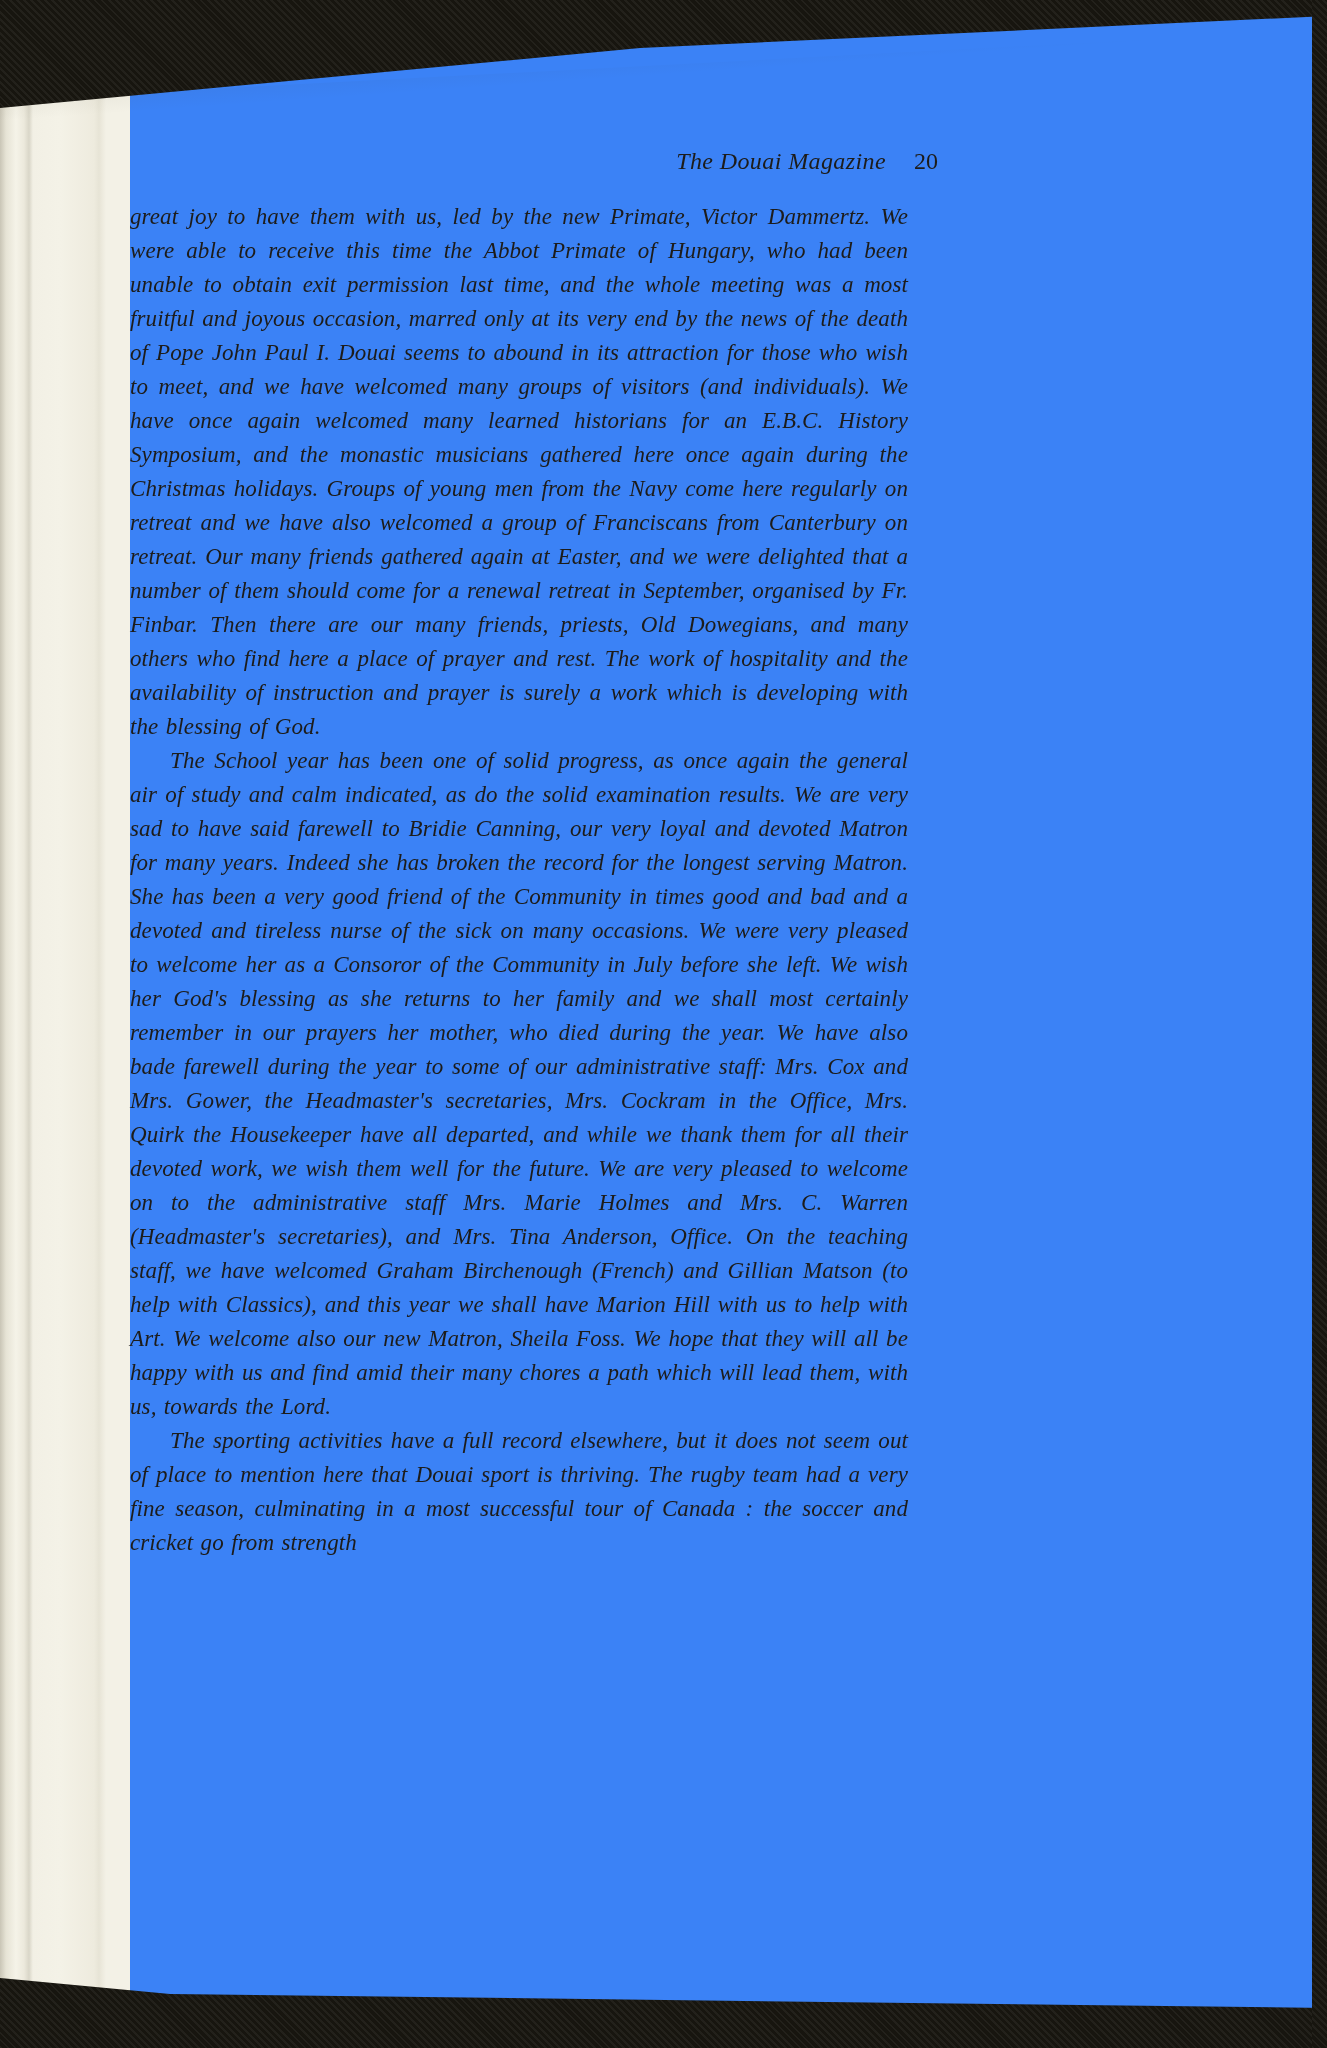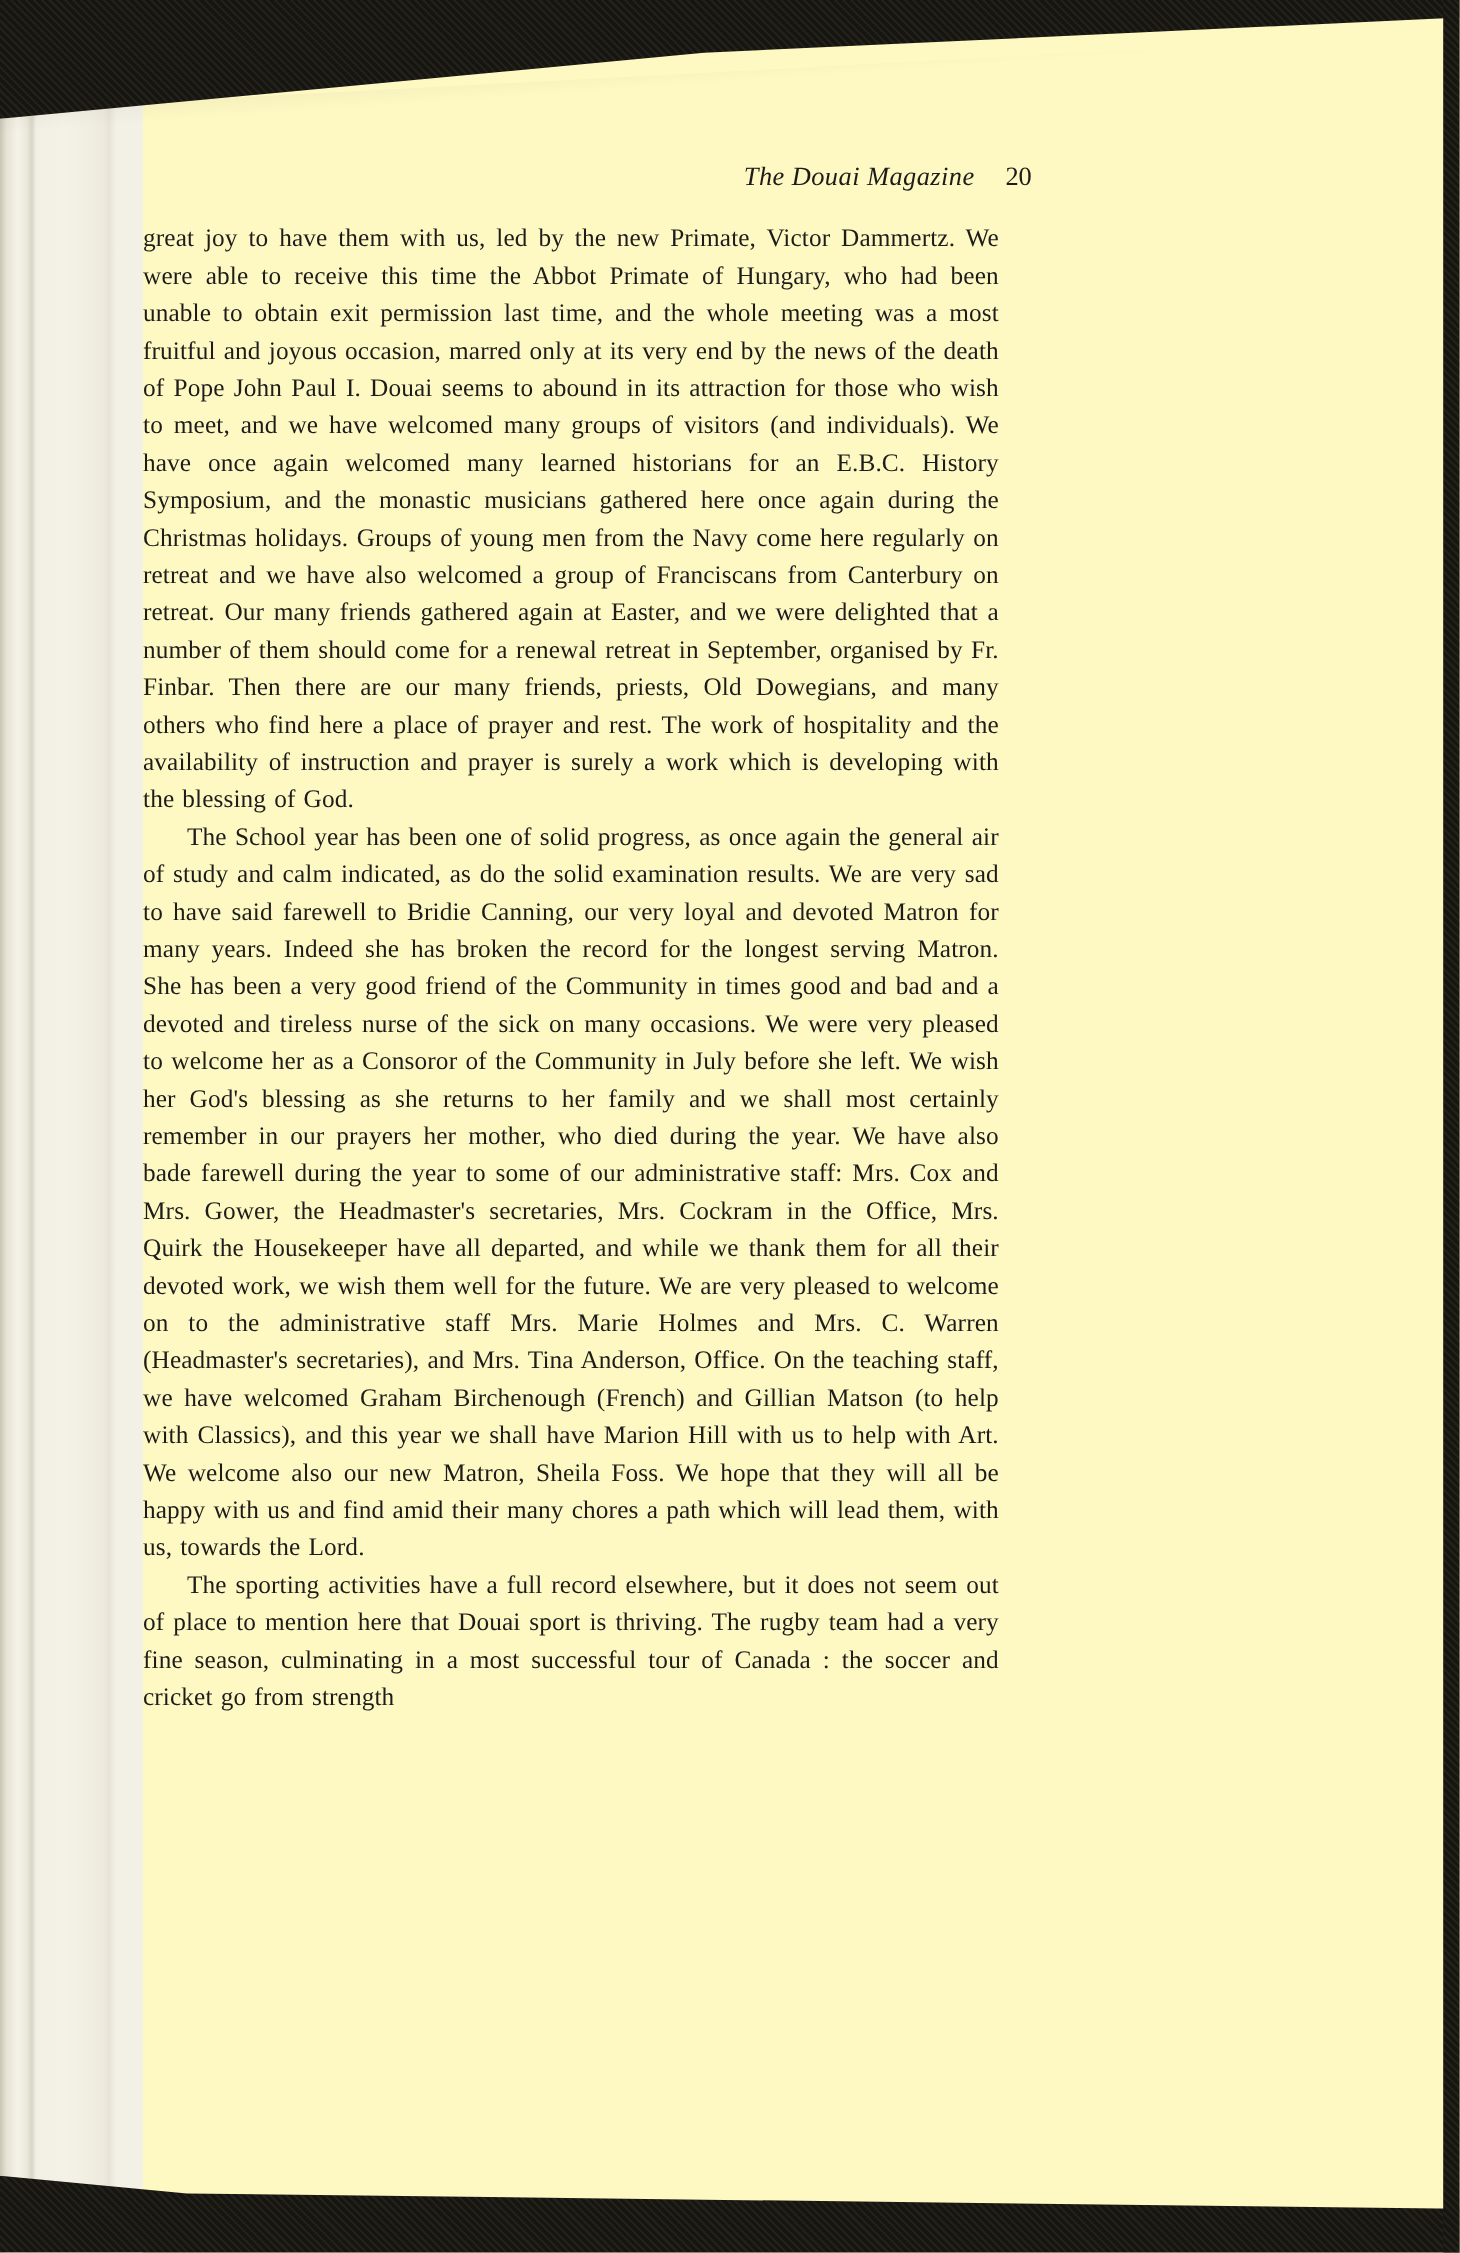--- a/index.html
+++ b/index.html
@@ -5,21 +5,21 @@
   html, body { margin: 0; padding: 0; }
   body {
     width: 1327px; height: 2048px;
     background: #141210;
     font-family: "Liberation Serif", "DejaVu Serif", serif;
     overflow: hidden;
   }
   #scan {
     position: relative;
     width: 1327px; height: 2048px;
-    background: #fef9c3; 
+    background: #3b82f6; 
     overflow: hidden;
   }
 
   
   .gutter {
     position: absolute; left: 0; top: 0; width: 130px; height: 100%;
     background: linear-gradient(90deg,
       #c9c5b6 0px, #e6e3d5 6px, #f5f3e8 16px,
       #ece9dc 24px, #d9d6c8 29px, #f2f0e5 33px,
       #f4f2e7 60px, #eeebde 94px, #e7e4d6 99px, #f3f1e6 106px, #f3f1e6 130px);
@@ -69,20 +69,21 @@
   .running-header .pageno { margin-left: 28px; font-style: normal; }
 
   .body-text { margin-top: 24px; width: 778px; }
   .para {
     margin: 0;
     font-size: 23px;
     line-height: 34px;
     text-align: justify;
     word-spacing: 1.5px;
     letter-spacing: 0.1px;
+    font-style: italic;
   }
   .para.indent { text-indent: 40px; }
 </style>
 </head>
 <body>
 
 <div id="scan">
 
   <div class="gutter"></div>
   <div class="page-edges"></div>

